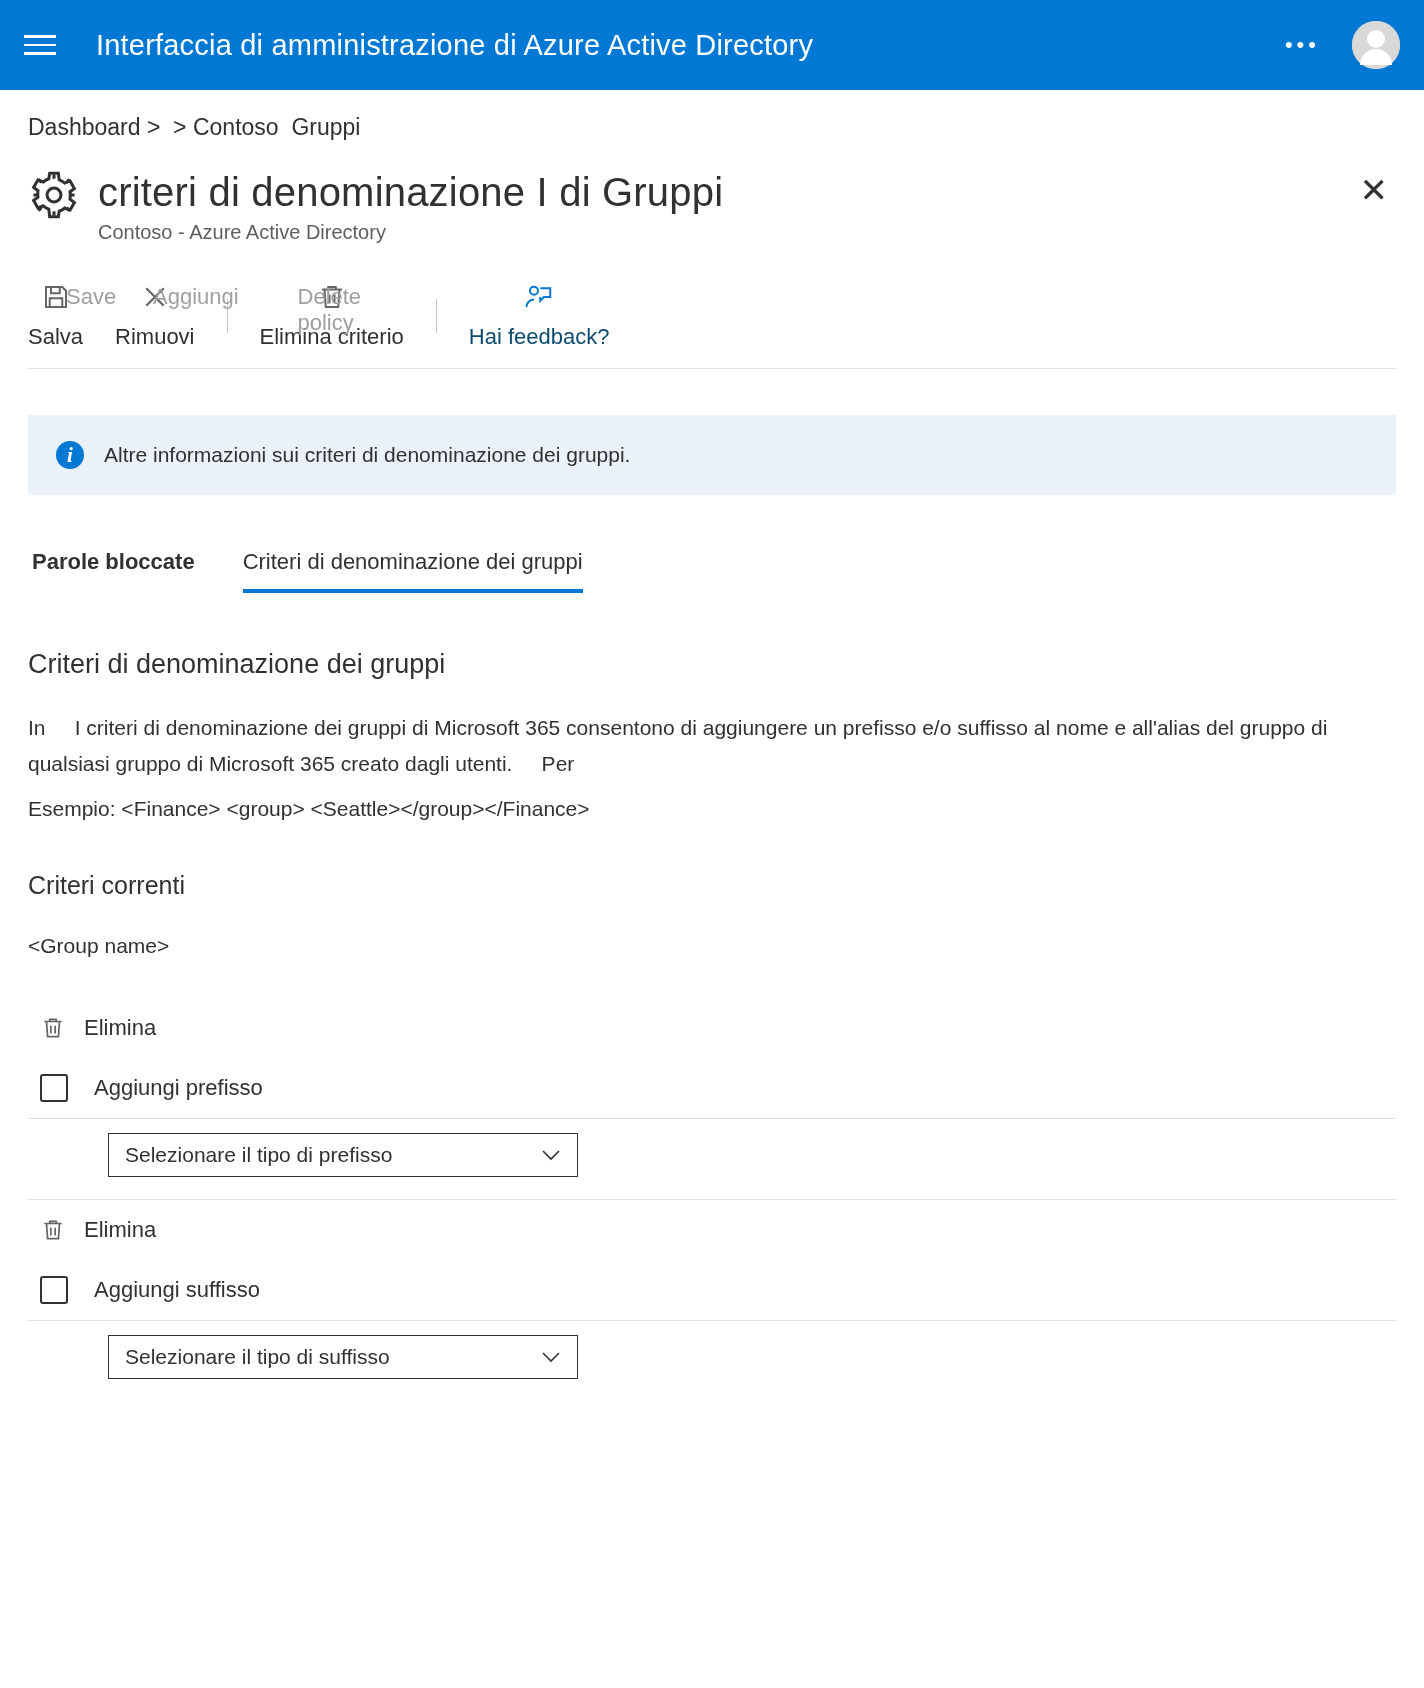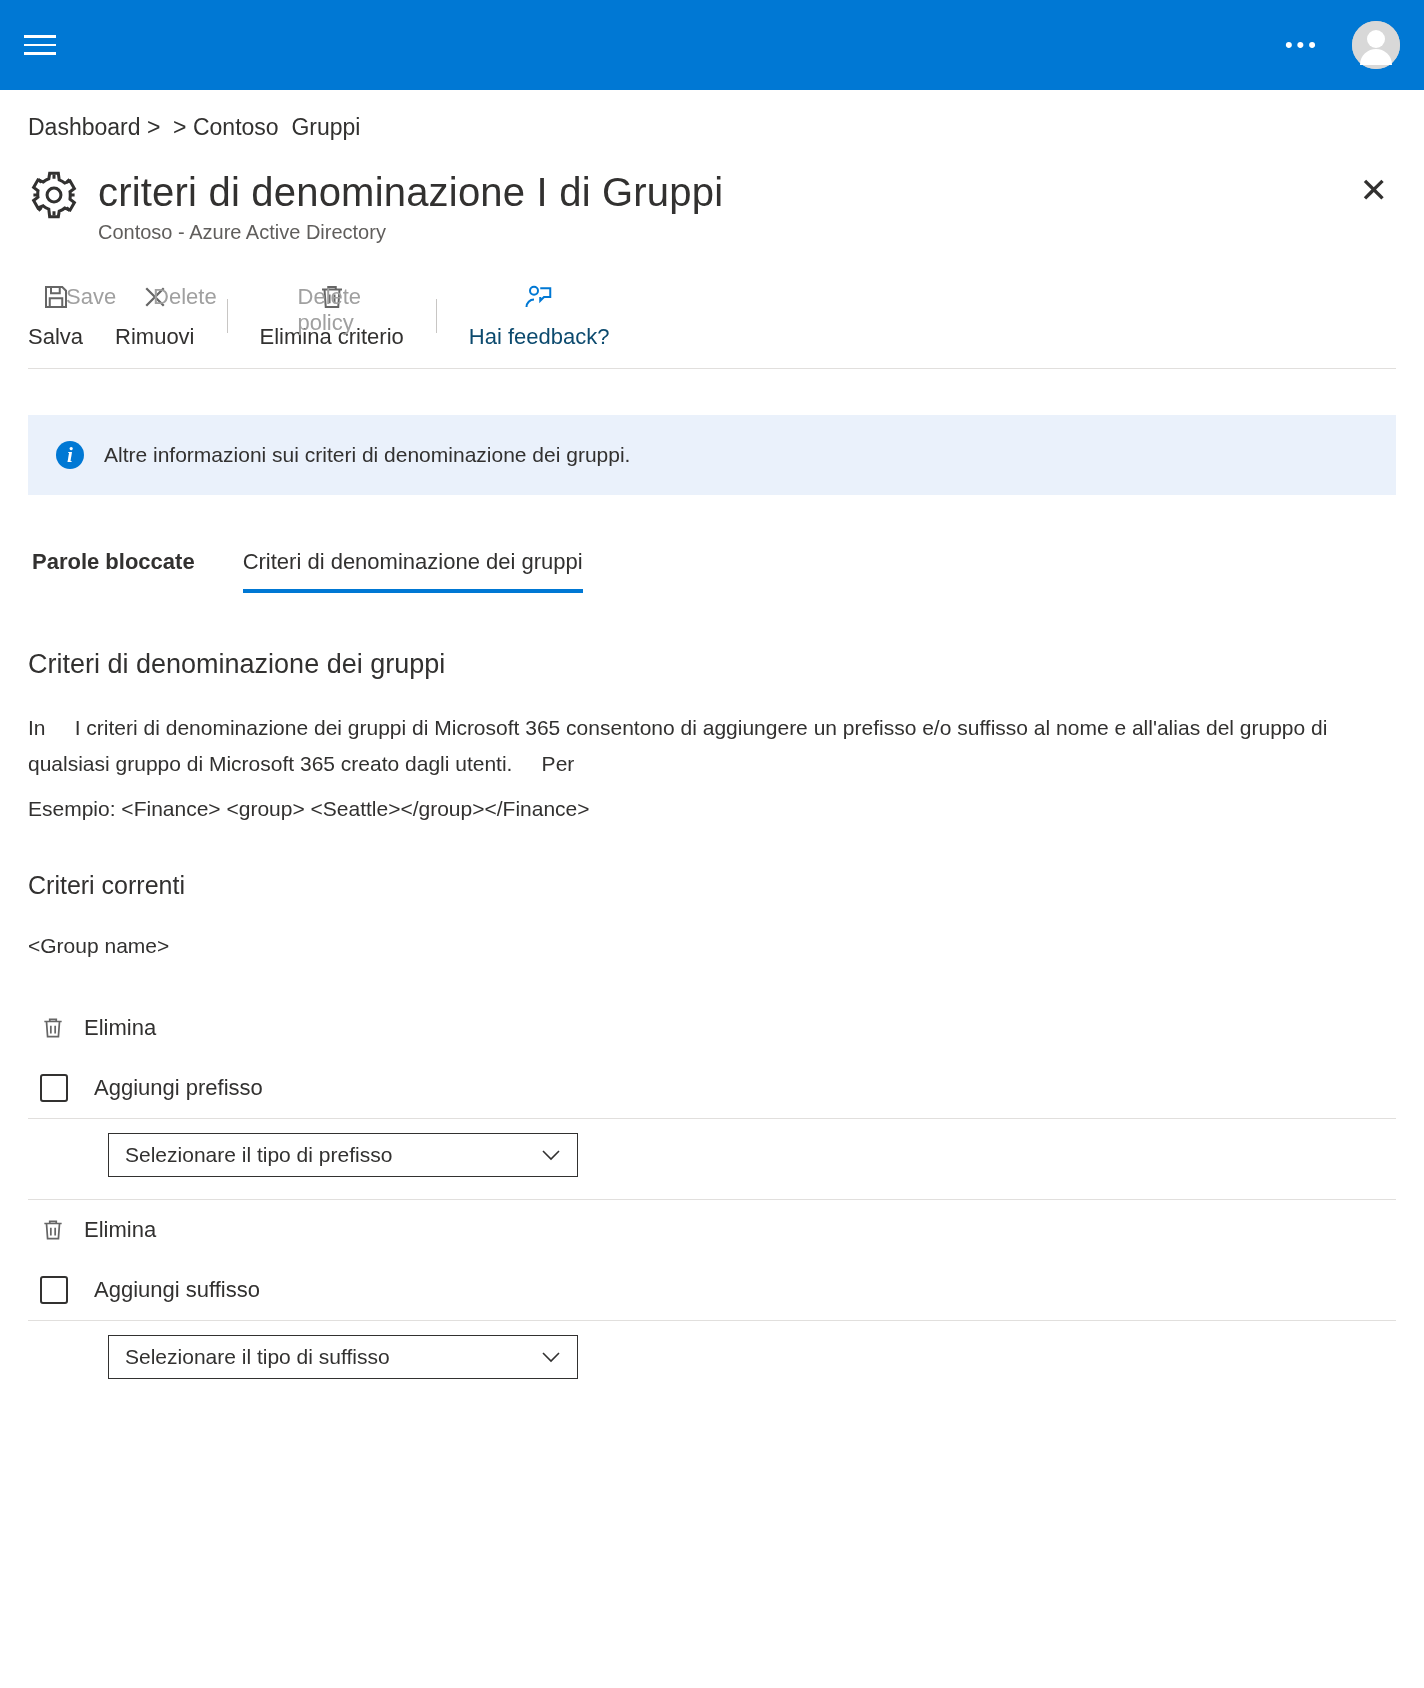--- a/index.html
+++ b/index.html
@@ -203,20 +203,21 @@
 </style>
 </head>
 <body>
 
 <div class="topbar">
   <div class="hamburger-icon">
     <span></span>
       <span></span>
       <span></span>
   </div>
+  <div class="topbar-title">Interfaccia di amministrazione di Azure Active Directory</div>
   <div class="topbar-right">
     <div class="ellipsis-icon">•••</div>
     <div class="avatar">
       <svg viewBox="0 0 48 48">
           <circle cx="24" cy="24" r="24" fill="#d8d8d8"></circle>
           <circle cx="24" cy="18" r="9" fill="#ffffff"></circle>
           <path d="M8 44c0-10 8-16 16-16s16 6 16 16" fill="#ffffff"></path>
         </svg>
     </div>
   </div>
@@ -250,21 +251,21 @@
           <path d="M7 20v-7h10v7"></path>
       </svg>
       <span>Salva</span>
       <span class="ghost">Save</span>
     </div>
     <div class="toolbar-item">
       <svg viewBox="0 0 24 24" fill="none" stroke="#666" stroke-width="1.8">
         <path d="M5 5l14 14M19 5L5 19"></path>
       </svg>
       <span>Rimuovi</span>
-      <span class="ghost">Delete</span>
+      <span class="ghost">Aggiungi</span>
     </div>
     <div class="toolbar-divider"></div>
     <div class="toolbar-item">
       <svg viewBox="0 0 24 24" fill="none" stroke="#666" stroke-width="1.6">
         <path d="M4 6h16M9 6V4h6v2M6 6l1 14h10l1-14M10 10v7M14 10v7"></path>
       </svg>
       <span>Elimina criterio</span>
       <span class="ghost" style="left:38px">Delete policy</span>
     </div>
     <div class="toolbar-divider"></div>

